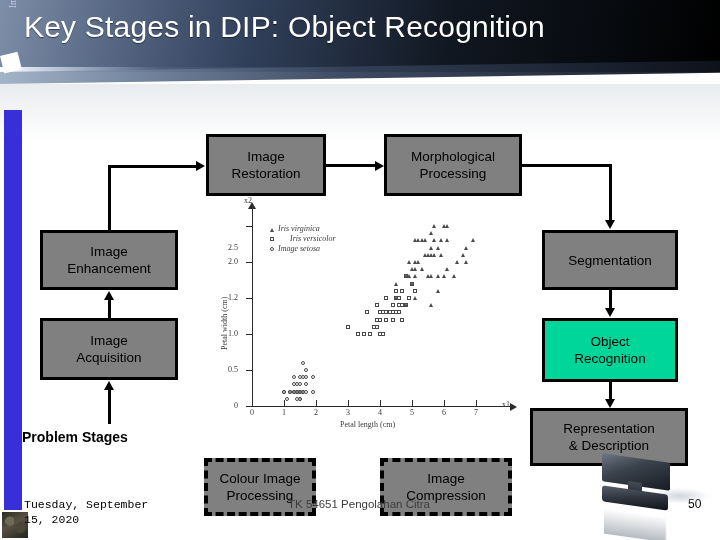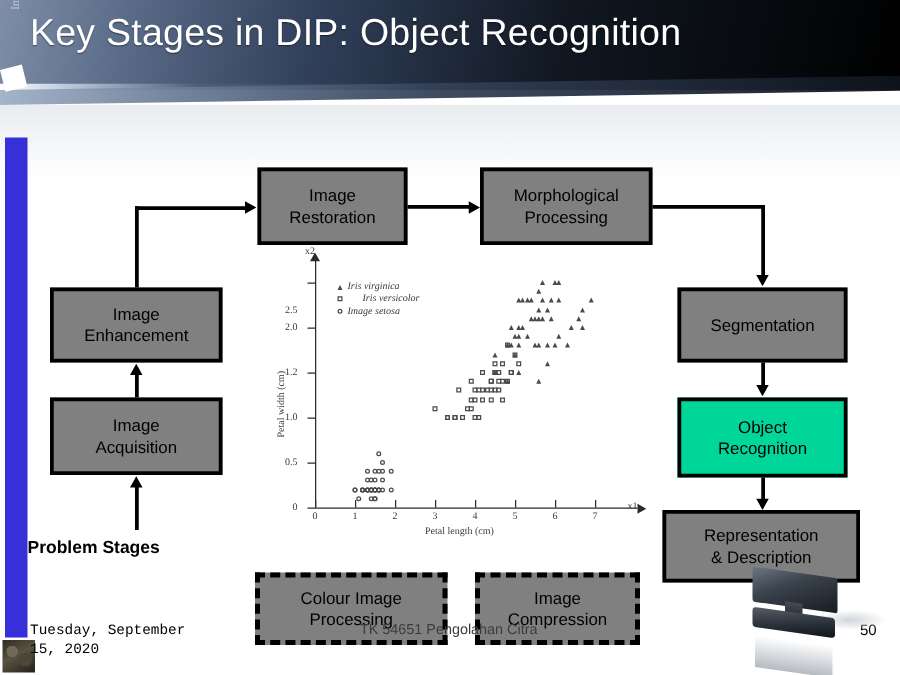--- a/index.html
+++ b/index.html
@@ -390,21 +390,21 @@
   </span>
 </div>
 
 <div class="box plain" style="left:530px; top:408px; width:158px; height:58px;">
   <span>
     <span>Representation</span><br>
     <span>&amp; Description</span>
   </span>
 </div>
 
-<div class="box plain dashed" style="left:204px; top:458px; width:154px; height:58px;">
+<div class="box plain dashed" style="left:204px; top:458px; width:112px; height:58px;">
   <span>
     <span>Colour Image</span><br>
     <span>Processing</span>
   </span>
 </div>
 
 <div class="box plain dashed" style="left:380px; top:458px; width:132px; height:58px;">
   <span>
     <span>Image</span><br>
     <span>Compression</span>

